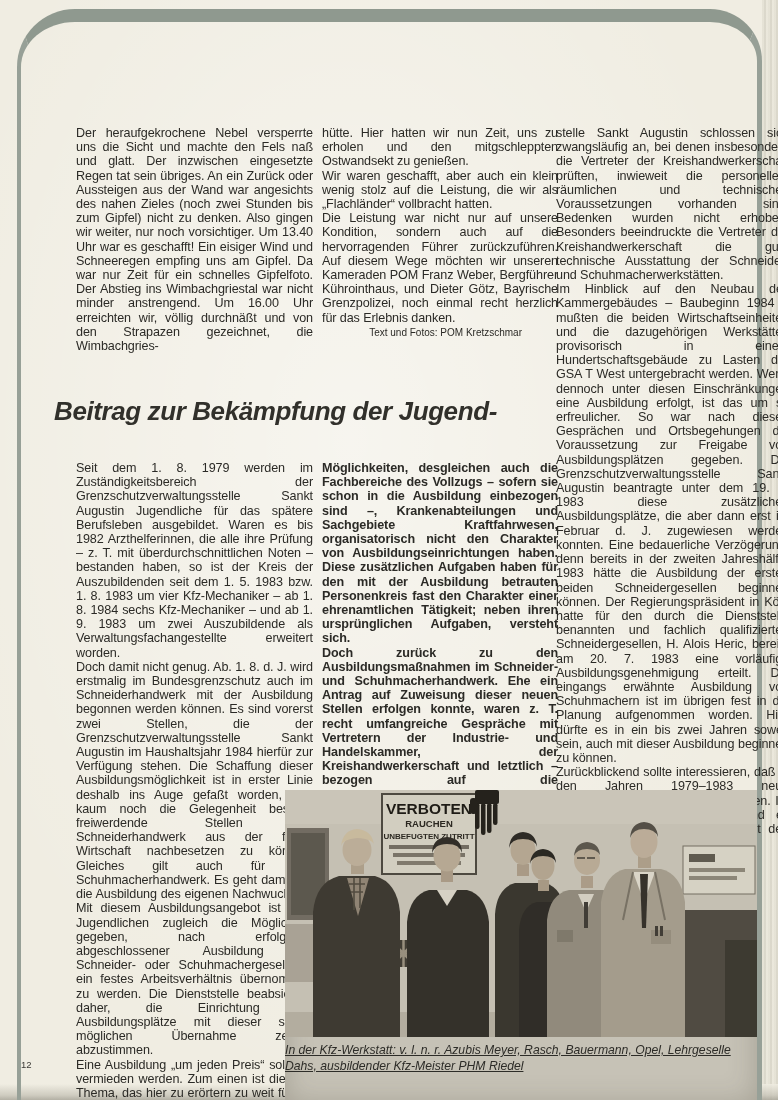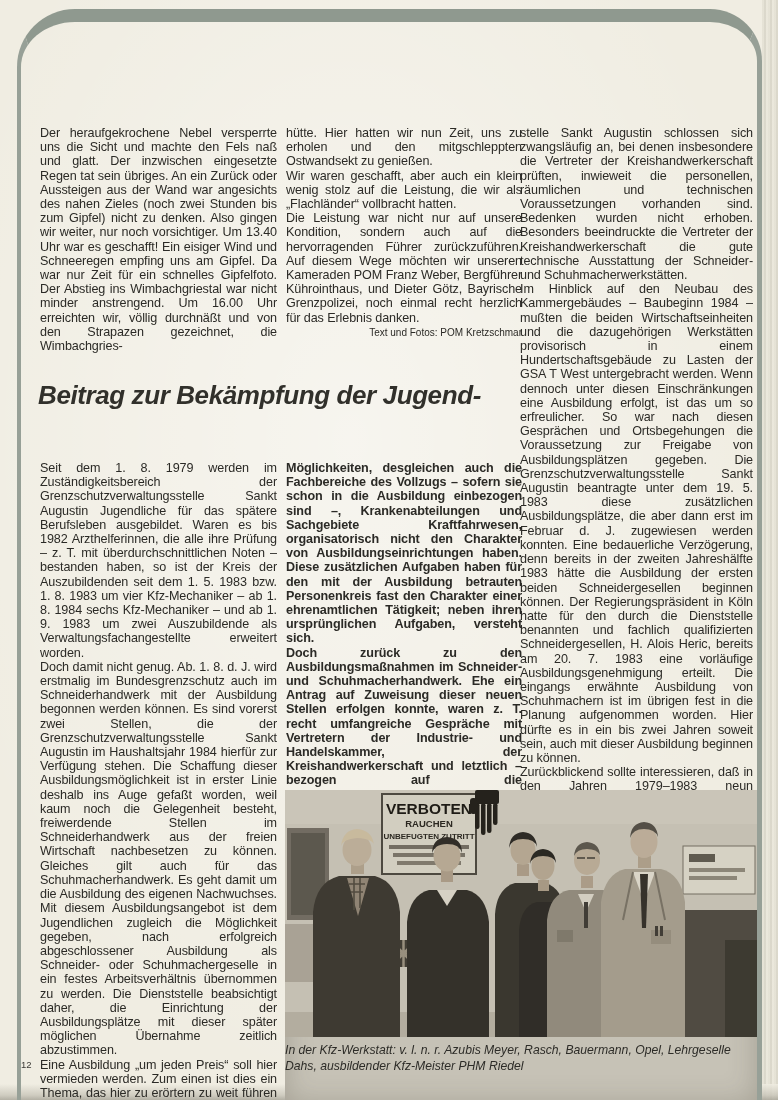--- a/index.html
+++ b/index.html
@@ -37,51 +37,52 @@
     border-radius:58px 52px 0 0;
     pointer-events:none;
   }
   .bodytext{
     position:absolute;
     font-size:12.6px; line-height:14.2px;
     text-align:justify;
     white-space:pre-line;
     letter-spacing:-0.1px;
     color:#2b2a26;
+    margin-left:36px;
   }
   .col1-top{ left:40px;  top:126px; width:237px; }
   .col2-top{ left:286px; top:126px; width:236px; }
   .col3-main{ left:520px; top:126px; width:233px; }
   .col1-main{ left:40px;  top:461px; width:237px; }
   .col2-main{ left:286px; top:461px; width:236px;font-weight:bold; }
   .byline{
     position:absolute; left:286px; top:326px; width:236px;
     font-size:10px; line-height:14.2px; text-align:right;
     color:#2b2a26;
   }
   .headline{
     position:absolute; left:38px; top:380px; width:475px;
-    margin:0;
+    margin:16px;
     font-size:26px; line-height:30px;
     font-weight:800; font-style:italic;
     letter-spacing:-0.4px;
     color:#31302b;
   }
   .photo{
     position:absolute; left:285px; top:790px; width:472px; height:314px;
     margin:0; z-index:3;
     box-shadow:inset 0 0 28px rgba(60,55,45,.25);
     background:#c6c2b6;
   }
   .photo svg{ display:block; }
   .caption{
     position:absolute; left:285px; top:1043px; width:472px;
     font-size:12.2px; line-height:15.5px;
     font-style:italic; color:#2d2c28;
-    text-align:left; z-index:4;
+    text-align:left; z-index:4;text-decoration:underline;
   }
   .page-number{
     position:absolute; left:21px; top:1059px;
     font-size:9.5px; font-weight:normal; color:#3a3935;
   }
 </style>
 </head>
 <body>
 
 <div class="page">

